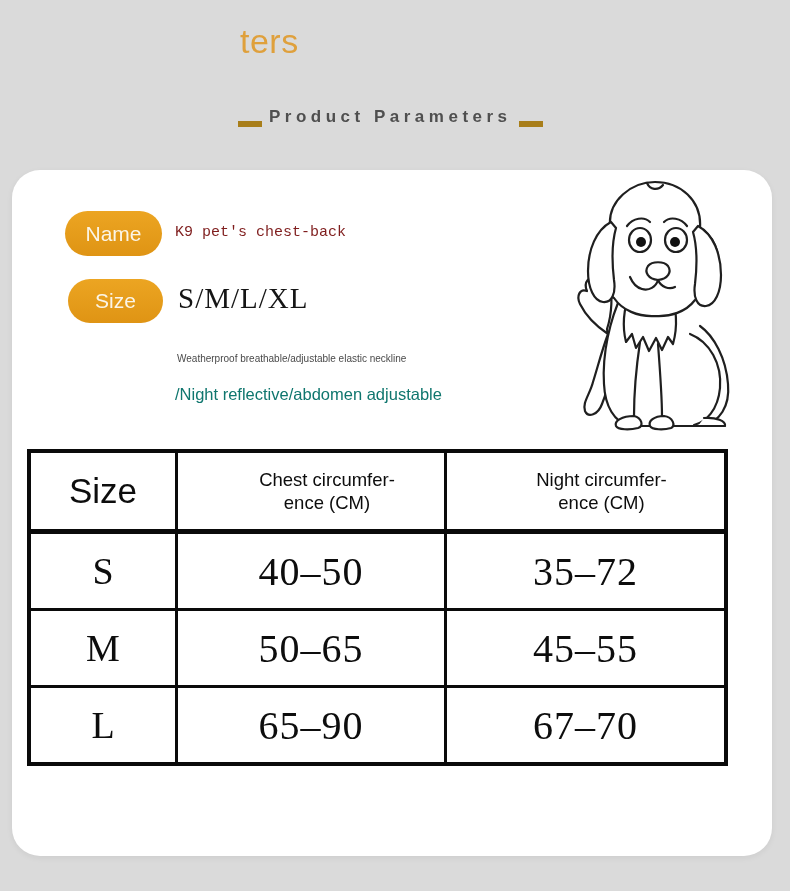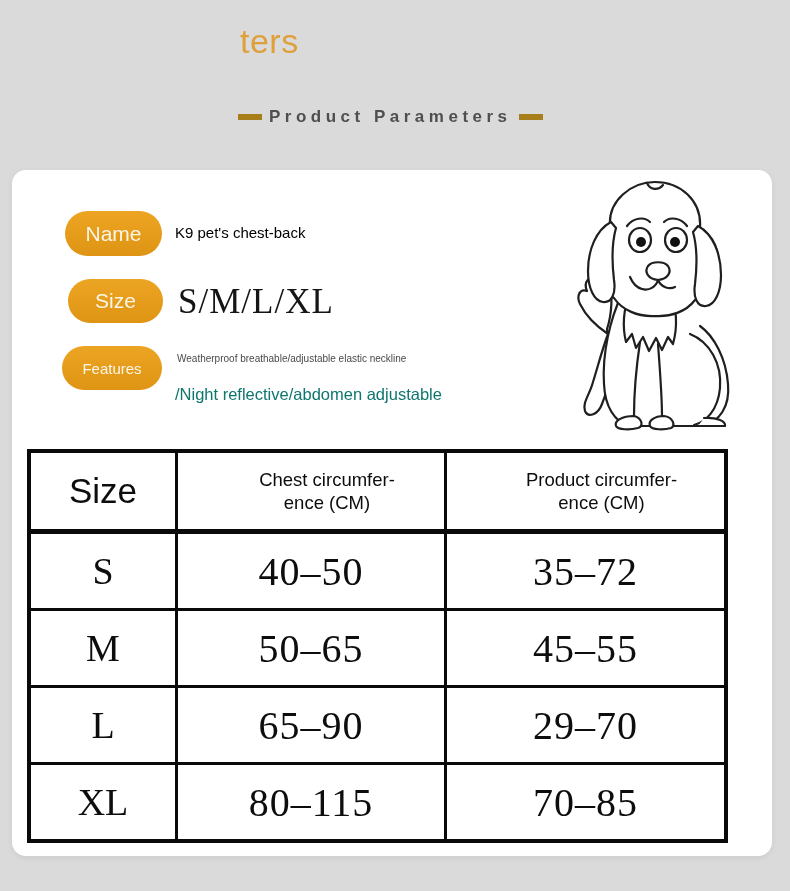--- a/index.html
+++ b/index.html
@@ -8,49 +8,49 @@
     background:#dadada;
     font-family:"Liberation Sans", sans-serif;
   }
   
   .title {
     position:absolute; left:240px; top:24px; width:285px;
     font-size:34px; line-height:35px; color:#dfa03c; letter-spacing:0.5px;
   }
   .subtitle-row {
     position:absolute; left:238px; top:107px;
-    display:flex; align-items:center; gap:7px;
+    display:flex; align-items:flex-end; gap:7px;
   }
   .dash { width:24px; height:6px; background:#a87e1a; }
   .subtitle-text {
     font-size:17px; font-weight:bold; letter-spacing:4.5px;
     color:#4f4f4f; white-space:nowrap;
   }
   
   .card {
     position:absolute; left:12px; top:170px; width:760px; height:686px;
-    background:#ffffff; border-radius:14px;
+    background:#ffffff; border-radius:28px;
     box-shadow:0 2px 6px rgba(0,0,0,0.06);
   }
   .pill {
     position:absolute; border-radius:23px;
     background:linear-gradient(#eca522,#df9414);
     color:#fbf5e7; display:flex; align-items:center; justify-content:center;
   }
   .pill-name     { left:53px; top:41px;  width:97px;  height:45px; font-size:21px; }
   .pill-size     { left:56px; top:109px; width:95px;  height:44px; font-size:21px; }
   .pill-features { left:50px; top:176px; width:100px; height:44px; font-size:15px; }
   .name-value {
     position:absolute; left:163px; top:54px;
-    font-size:15px; color:#000000;
+    font-size:15px; color:#7f1d1d;font-family:Liberation Mono, monospace;
   }
   .size-value {
     position:absolute; left:166px; top:112px;
     font-family:"Liberation Serif","DejaVu Serif",serif;
-    font-size:35px; color:#151515; letter-spacing:1px;
+    font-size:29px; color:#151515; letter-spacing:1px;
   }
   .features-line1 {
     position:absolute; left:165px; top:183px;
     font-size:10px; color:#4a4a4a;
   }
   .features-line2 {
     position:absolute; left:163px; top:215px;
     font-size:16.5px; color:#0f766e;
   }
   .dog { position:absolute; left:540px; top:4px; width:200px; height:266px; }
@@ -100,23 +100,20 @@
     <div class="pill pill-name">
       <span>Name</span>
     </div>
     <div class="name-value">K9 pet's chest-back</div>
 
     <div class="pill pill-size">
       <span>Size</span>
     </div>
     <div class="size-value">S/M/L/XL</div>
 
-    <div class="pill pill-features">
-      <span>Features</span>
-    </div>
     <div class="features-line1">Weatherproof breathable/adjustable elastic neckline</div>
     <div class="features-line2">/Night reflective/abdomen adjustable</div>
 
     <svg class="dog" viewBox="0 0 200 266" xmlns="http://www.w3.org/2000/svg">
       <g stroke="#1f1f1f" stroke-width="2.2" fill="#ffffff" stroke-linecap="round" stroke-linejoin="round">
 
         <path d="M56,160 C44,152 34,142 28,130 C24,122 28,114 35,117 C31,108 38,100 45,105 C44,96 54,94 57,103 C61,120 60,140 55,155 C60,180 58,212 50,230 C46,241 36,244 33,237 C30,229 38,220 41,208 C46,192 50,176 56,160 Z"></path>
 
         <path d="M70,120 C58,145 50,180 52,210 C53,232 62,248 78,252 L150,252 C168,248 178,232 176,210 C174,184 162,162 148,152"></path>
 
@@ -155,41 +152,36 @@
 
     <table class="size-table">
       <tbody>
           <tr class="header-row">
         <td class="col-size th-size">Size</td>
         <td class="col-chest th-col">
           <span>Chest circumfer-</span>
           <span>ence (CM)</span>
         </td>
         <td class="col-collar th-col">
-          <span>Product circumfer-</span>
+          <span>Night circumfer-</span>
           <span>ence (CM)</span>
         </td>
       </tr>
       <tr class="data-row">
         <td class="cell-size">S</td>
         <td class="cell-val">40–50</td>
         <td class="cell-val">35–72</td>
       </tr>
       <tr class="data-row">
         <td class="cell-size">M</td>
         <td class="cell-val">50–65</td>
         <td class="cell-val">45–55</td>
       </tr>
       <tr class="data-row">
         <td class="cell-size">L</td>
         <td class="cell-val">65–90</td>
-        <td class="cell-val">29–70</td>
-      </tr>
-      <tr class="data-row">
-        <td class="cell-size">XL</td>
-        <td class="cell-val">80–115</td>
-        <td class="cell-val">70–85</td>
+        <td class="cell-val">67–70</td>
       </tr>
     </tbody>
       </table>
 
   </div>
 </div>
 
 </body></html>

